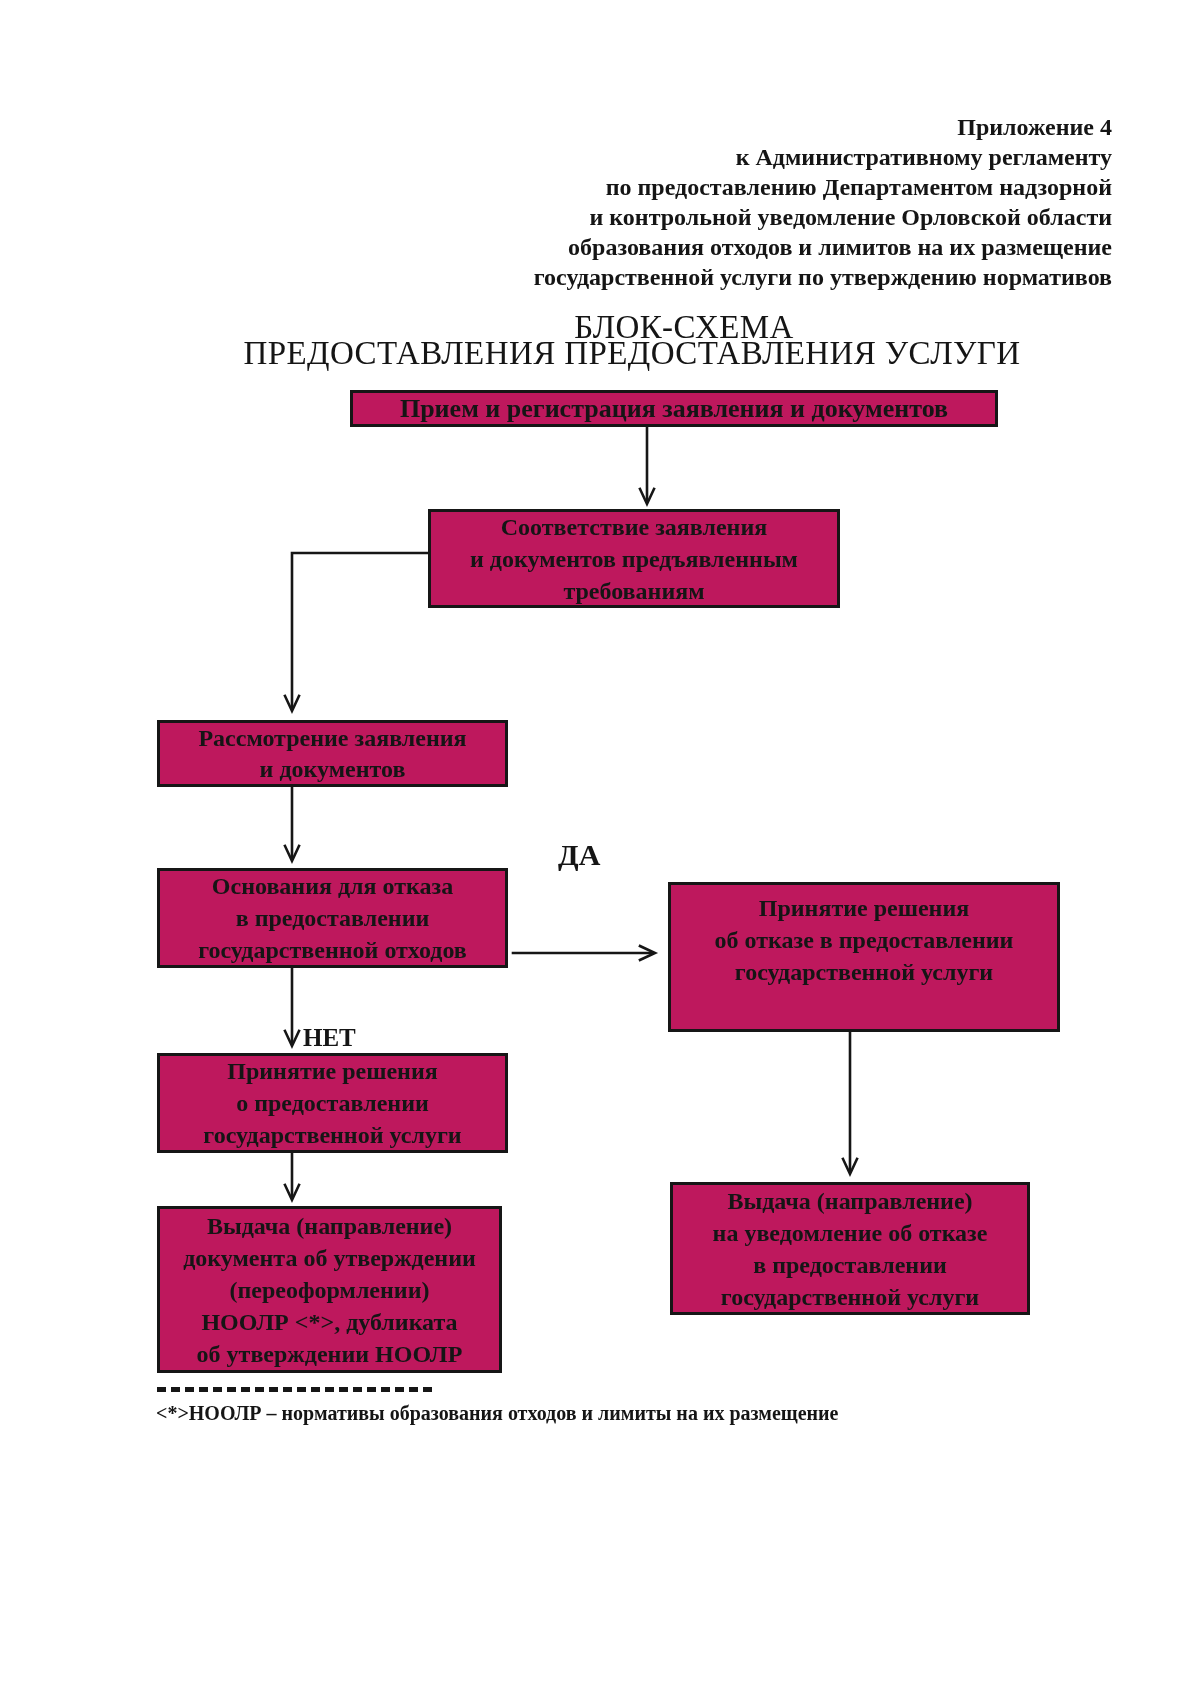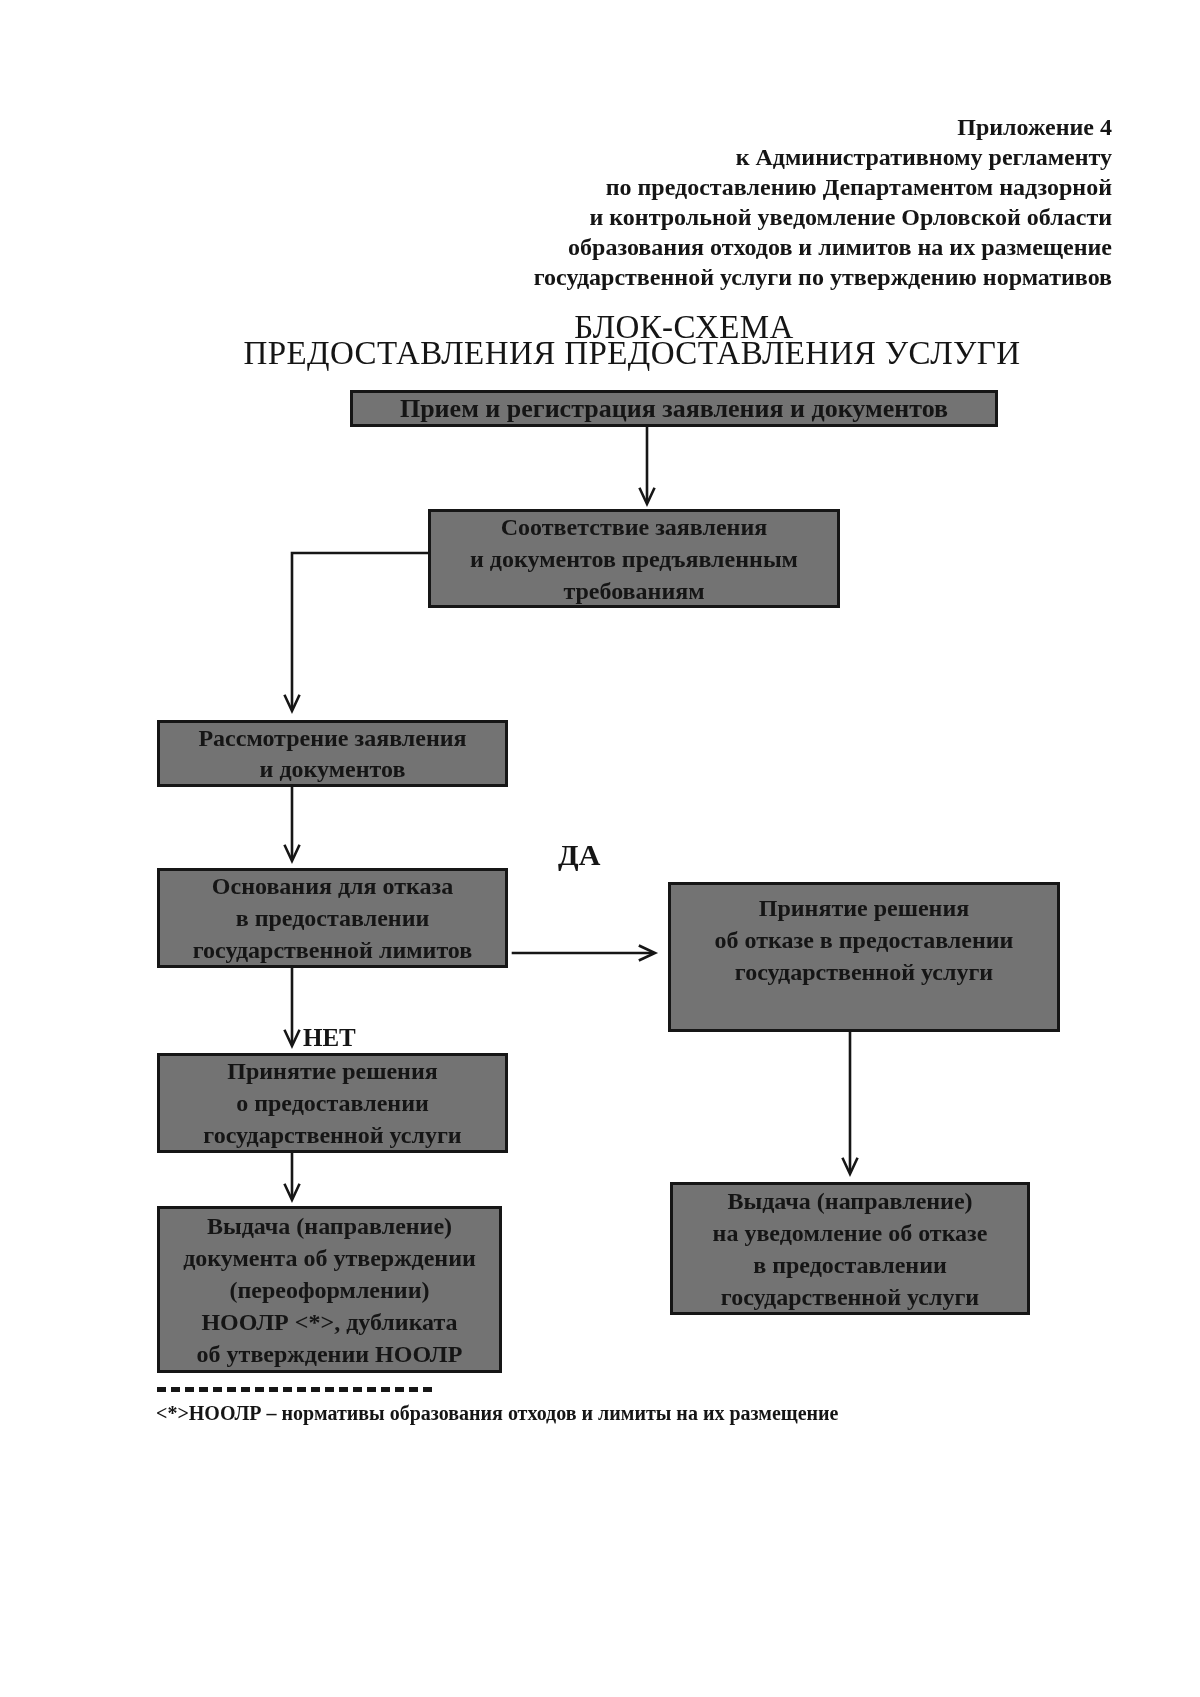--- a/index.html
+++ b/index.html
@@ -27,21 +27,21 @@
     transform:translateX(-50%);
     font-size:33px;font-weight:400;
     white-space:nowrap;
     letter-spacing:0.4px;
   }
   .title-1{left:684px;top:309px;}
   .title-2{left:632px;top:335px;}
   
   .fbox{
     position:absolute;box-sizing:border-box;
-    border:3px solid #161616;background:#737373;
+    border:3px solid #161616;background:#be185d;
     display:flex;align-items:center;justify-content:center;
     text-align:center;font-weight:700;
     font-size:24px;line-height:32px;
     white-space:pre-line;
   }
   .fbox.top-aligned{align-items:flex-start;padding-top:7px;}
   .b1{left:350px;top:390px;width:648px;height:37px;font-size:26px;}
   .b2{left:428px;top:509px;width:412px;height:99px;}
   .b3{left:157px;top:720px;width:351px;height:67px;line-height:31px;}
   .b4{left:157px;top:868px;width:351px;height:100px;}
@@ -110,21 +110,21 @@
   </svg>
 
   <div class="fbox b1">Прием и регистрация заявления и документов</div>
   <div class="fbox b3">Рассмотрение заявления
 и документов</div>
   <div class="fbox b2">Соответствие заявления
 и документов предъявленным
 требованиям</div>
   <div class="fbox b4">Основания для отказа
 в предоставлении
-государственной лимитов</div>
+государственной отходов</div>
   <div class="fbox b5 top-aligned">Принятие решения
 об отказе в предоставлении
 государственной услуги</div>
   <div class="fbox b6">Принятие решения
 о предоставлении
 государственной услуги</div>
   <div class="fbox b7">Выдача (направление)
 документа об утверждении
 (переоформлении)
 НООЛР &lt;*&gt;, дубликата

